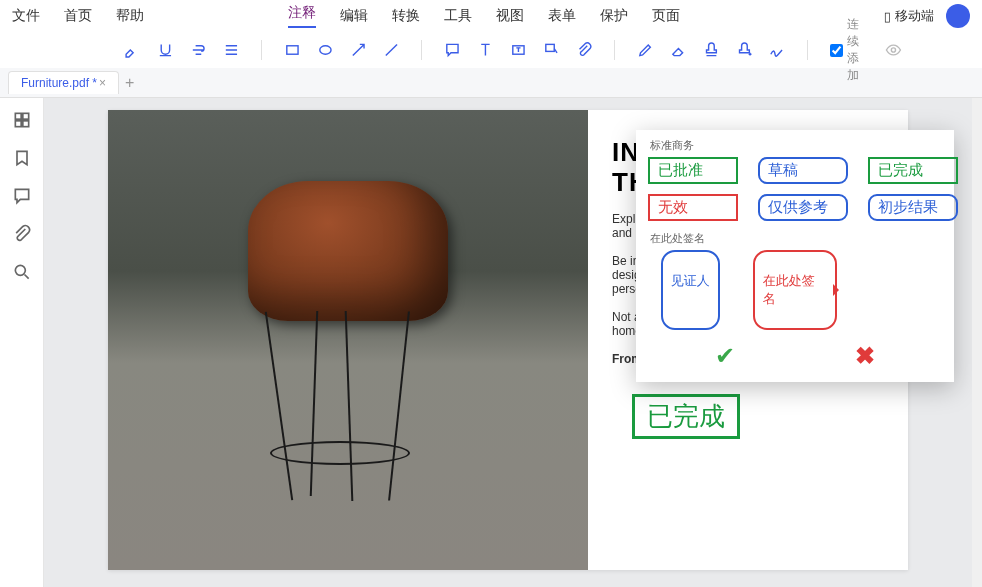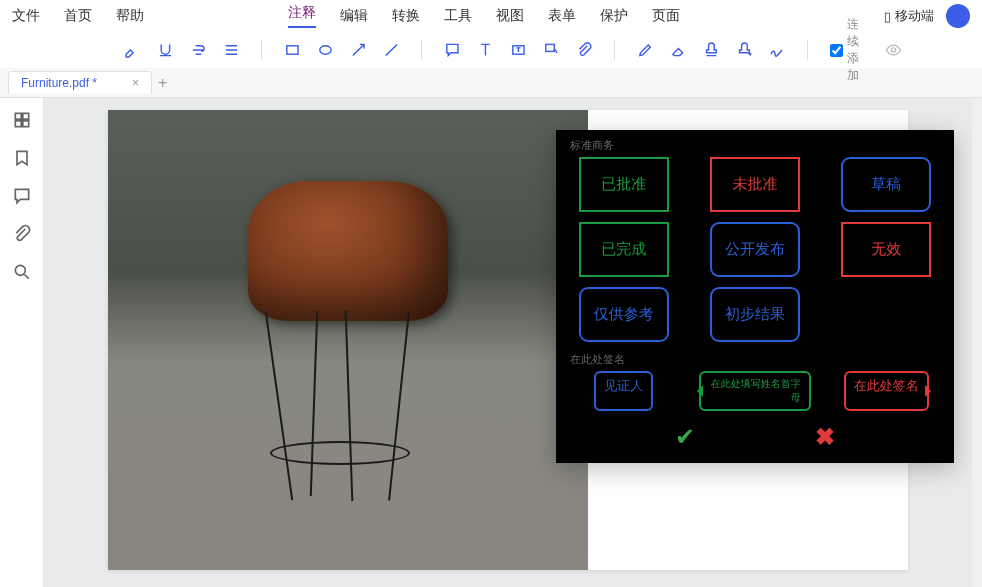--- a/index.html
+++ b/index.html
@@ -10,21 +10,21 @@
 .topbar-right { margin-left: auto; display: flex; align-items: center; gap: 12px; }
 .mobile-link { color: #333; font-size: 13px; display: flex; align-items: center; gap: 4px; }
 .logo { width: 24px; height: 24px; background: #3b5de7; border-radius: 50%; }
 
 .toolbar { display: flex; align-items: center; padding: 4px 80px; height: 36px; gap: 16px; margin-left: 44px; }
 .tool-icon { width: 28px; height: 28px; display: flex; align-items: center; justify-content: center; color: #3b5de7; cursor: pointer; }
 .tool-sep { width: 1px; height: 20px; background: #e0e0e0; margin: 0 6px; }
 .tool-check { display: flex; align-items: center; gap: 4px; color: #888; font-size: 12px; }
 
 .tabbar { display: flex; align-items: center; height: 30px; background: #f6f7f9; border-bottom: 1px solid #e0e0e0; }
-.tab { background: #fff; padding: 4px 12px; color: #3b5de7; font-size: 12px; border: 1px solid #e0e0e0; border-bottom: none; border-radius: 4px 4px 0 0; display: flex; align-items: center; gap: 35px; margin-left: 8px; }
+.tab { background: #fff; padding: 4px 12px; color: #3b5de7; font-size: 12px; border: 1px solid #e0e0e0; border-bottom: none; border-radius: 4px 4px 0 0; display: flex; align-items: center; gap: 2px; margin-left: 8px; }
 .tab-close { color: #999; cursor: pointer; }
 .tab-add { margin-left: 6px; color: #999; font-size: 16px; cursor: pointer; }
 
 .workspace { display: flex; height: 489px; }
 .sidebar { width: 44px; background: #fff; border-right: 1px solid #e5e5e5; display: flex; flex-direction: column; align-items: center; padding-top: 12px; gap: 18px; }
 .side-icon { width: 20px; height: 20px; color: #666; cursor: pointer; }
 
 .doc-area { flex: 1; background: #e9eaec; padding: 12px; position: relative; overflow: hidden; }
 .page { background: #fff; width: 800px; height: 460px; margin: 0 auto; box-shadow: 0 1px 4px rgba(0,0,0,0.1); display: flex; position: relative; }
 .page-img { width: 480px; height: 100%; background: linear-gradient(180deg,#5a5f5a 0%,#4a4f48 35%,#888880 55%,#8a8680 100%); position: relative; overflow: hidden; }
@@ -36,30 +36,30 @@
 .leg3 { left: 200px; top: 160px; height: 190px; transform: rotate(6deg); }
 .leg4 { left: 115px; top: 160px; height: 185px; transform: rotate(2deg); }
 .leg-ring { position: absolute; left: 72px; top: 290px; width: 140px; height: 24px; border: 2px solid #1a1a1a; border-radius: 50%; }
 
 .page-text { flex: 1; padding: 28px 24px; position: relative; }
 .heading { font-size: 26px; font-weight: 900; letter-spacing: 1px; line-height: 1.15; color: #000; }
 .bodytext { font-size: 12px; color: #333; margin-top: 14px; }
 
 .applied-stamp { position: absolute; left: 588px; top: 296px; border: 3px solid #1a9b3f; color: #1a9b3f; font-size: 26px; padding: 2px 12px; font-weight: 400; }
 
-.stamp-panel { position: absolute; right: 18px; top: 32px; width: 398px; background: #000000; box-shadow: 0 6px 24px rgba(0,0,0,0.25); padding: 8px 12px 12px; z-index: 50; }
+.stamp-panel { position: absolute; right: 18px; top: 32px; width: 318px; background: #ffffff; box-shadow: 0 6px 24px rgba(0,0,0,0.25); padding: 8px 12px 12px; z-index: 50; }
 .panel-title { font-size: 11px; color: #666; margin: 0 0 4px 2px; }
 .stamp-grid { display: grid; grid-template-columns: repeat(3,1fr); gap: 10px 20px; }
-.stamp { border: 2px solid; padding: 16px 8px; text-align: center; font-size: 15px; cursor: pointer; justify-self: center; min-width: 90px; }
+.stamp { border: 2px solid; padding: 2px 8px; text-align: left; font-size: 15px; cursor: pointer; justify-self: center; min-width: 90px; }
 .stamp.green { color: #1a9b3f; border-color: #1a9b3f; }
 .stamp.red { color: #e03a3a; border-color: #e03a3a; }
 .stamp.blue { color: #2c5fd6; border-color: #2c5fd6; border-radius: 9px; }
 .sig-title { font-size: 11px; color: #666; margin: 10px 0 4px 2px; }
 .sig-row { display: grid; grid-template-columns: repeat(3,1fr); gap: 10px 20px; }
-.sig { border: 2px solid; padding: 4px 8px; border-radius: 6px; text-align: right; font-size: 13px; cursor: pointer; justify-self: center; position: relative; }
+.sig { border: 2px solid; padding: 20px 8px; border-radius: 14px; text-align: left; font-size: 13px; cursor: pointer; justify-self: center; position: relative; }
 .sig.blue { color: #2c5fd6; border-color: #2c5fd6; }
 .sig.green { color: #1a9b3f; border-color: #1a9b3f; font-size: 10px; }
 .sig.red { color: #e03a3a; border-color: #e03a3a; }
 .sig.arrow-left::before { content:""; position:absolute; left:-10px; top:50%; transform:translateY(-50%); border:6px solid transparent; border-right-color:currentColor; }
 .sig.arrow-right::after { content:""; position:absolute; right:-10px; top:50%; transform:translateY(-50%); border:6px solid transparent; border-left-color:currentColor; }
 .panel-actions { display: flex; justify-content: center; gap: 120px; margin-top: 12px; }
 .act-check { color: #3aa84a; font-size: 24px; cursor: pointer; }
 .act-x { color: #e03a3a; font-size: 24px; cursor: pointer; font-weight: bold; }
 
 .right-scroll { width: 10px; background: #f0f0f0; }
@@ -252,32 +252,29 @@
         <div class="bodytext"><span>Not a</span><br><span>home</span></div>
         <div class="bodytext" style="font-weight:bold"><span>From</span></div>
       </div>
     </div>
     <div class="applied-stamp">已完成</div>
 
     <div class="stamp-panel">
       <div class="panel-title">标准商务</div>
       <div class="stamp-grid">
         <div class="stamp green">已批准</div>
-        <div class="stamp red">未批准</div>
         <div class="stamp blue">草稿</div>
         <div class="stamp green">已完成</div>
-        <div class="stamp blue">公开发布</div>
         <div class="stamp red">无效</div>
         <div class="stamp blue">仅供参考</div>
         <div class="stamp blue">初步结果</div>
       </div>
       <div class="sig-title">在此处签名</div>
       <div class="sig-row">
         <div class="sig blue">见证人</div>
-        <div class="sig green arrow-left">在此处填写姓名首字母</div>
         <div class="sig red arrow-right">在此处签名</div>
       </div>
       <div class="panel-actions">
         <span class="act-check">✔</span>
         <span class="act-x">✖</span>
       </div>
     </div>
   </div>
 
   <div class="right-scroll"></div>

